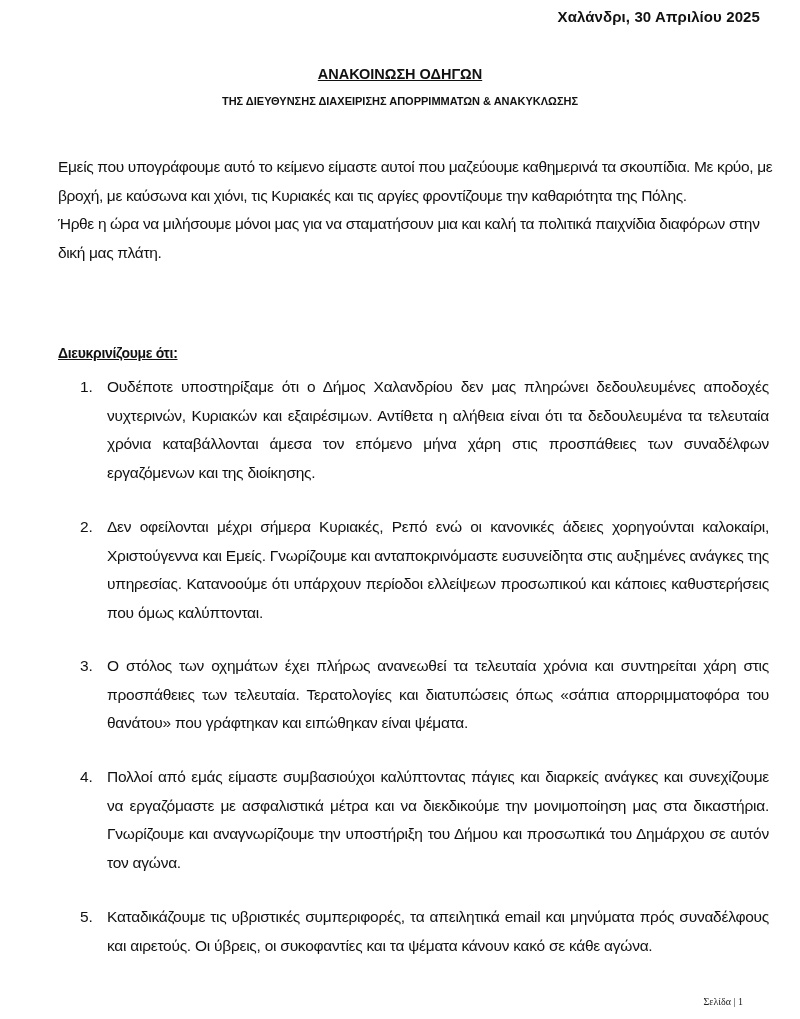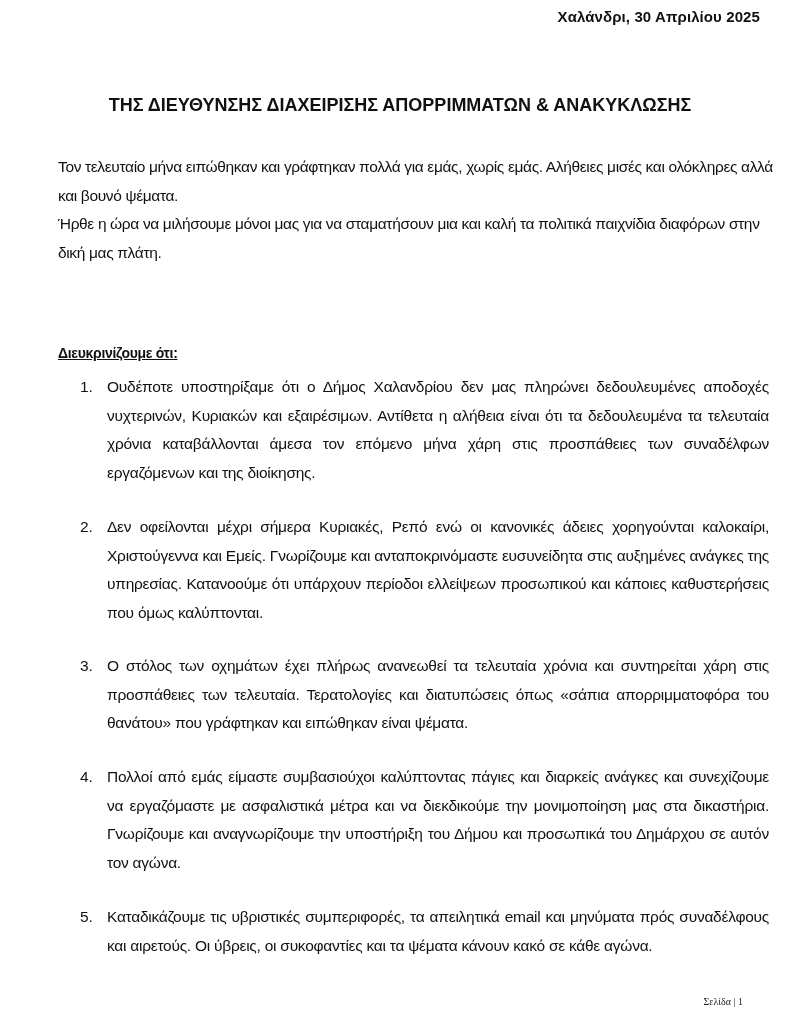--- a/index.html
+++ b/index.html
@@ -37,21 +37,21 @@
       font-size: 14.5px;
       font-weight: bold;
       text-decoration: underline;
     }
     .subtitle {
       position: absolute;
       left: 0;
       width: 800px;
       top: 95px;
       text-align: center;
-      font-size: 18px;
+      font-size: 11px;
       font-weight: bold;
     }
     .intro {
       position: absolute;
       left: 58px;
       top: 153px;
       width: 716px;
       font-size: 15.5px;
       line-height: 28.5px;
       letter-spacing: -0.35px;
@@ -101,24 +101,25 @@
       color: #222222;
     }
   </style>
 </head>
 <body>
 
 <div class="page">
 
   <div class="date-line">Χαλάνδρι, 30 Απριλίου 2025</div>
 
+  <div class="title">ΑΝΑΚΟΙΝΩΣΗ ΟΔΗΓΩΝ</div>
   <div class="subtitle">ΤΗΣ ΔΙΕΥΘΥΝΣΗΣ ΔΙΑΧΕΙΡΙΣΗΣ ΑΠΟΡΡΙΜΜΑΤΩΝ &amp; ΑΝΑΚΥΚΛΩΣΗΣ</div>
 
   <div class="intro">
-    <p>Τον τελευταίο μήνα ειπώθηκαν και γράφτηκαν πολλά για εμάς, χωρίς εμάς. Αλήθειες μισές και ολόκληρες αλλά και βουνό ψέματα.</p>
+    <p>Εμείς που υπογράφουμε αυτό το κείμενο είμαστε αυτοί που μαζεύουμε καθημερινά τα σκουπίδια. Με κρύο, με βροχή, με καύσωνα και χιόνι, τις Κυριακές και τις αργίες φροντίζουμε την καθαριότητα της Πόλης.</p>
     <p>Ήρθε η ώρα να μιλήσουμε μόνοι μας για να σταματήσουν μια και καλή τα πολιτικά παιχνίδια διαφόρων στην δική μας πλάτη.</p>
   </div>
 
   <div class="clarify-heading">Διευκρινίζουμε ότι:</div>
 
   <div class="list">
     <div class="list-item" style="top:373px;">
       <span class="list-num">1.</span>
       <span class="list-text">Ουδέποτε υποστηρίξαμε ότι ο Δήμος Χαλανδρίου δεν μας πληρώνει δεδουλευμένες αποδοχές νυχτερινών, Κυριακών και εξαιρέσιμων. Αντίθετα η αλήθεια είναι ότι τα δεδουλευμένα τα τελευταία χρόνια καταβάλλονται άμεσα τον επόμενο μήνα χάρη στις προσπάθειες των συναδέλφων εργαζόμενων και της διοίκησης.</span>
     </div>

